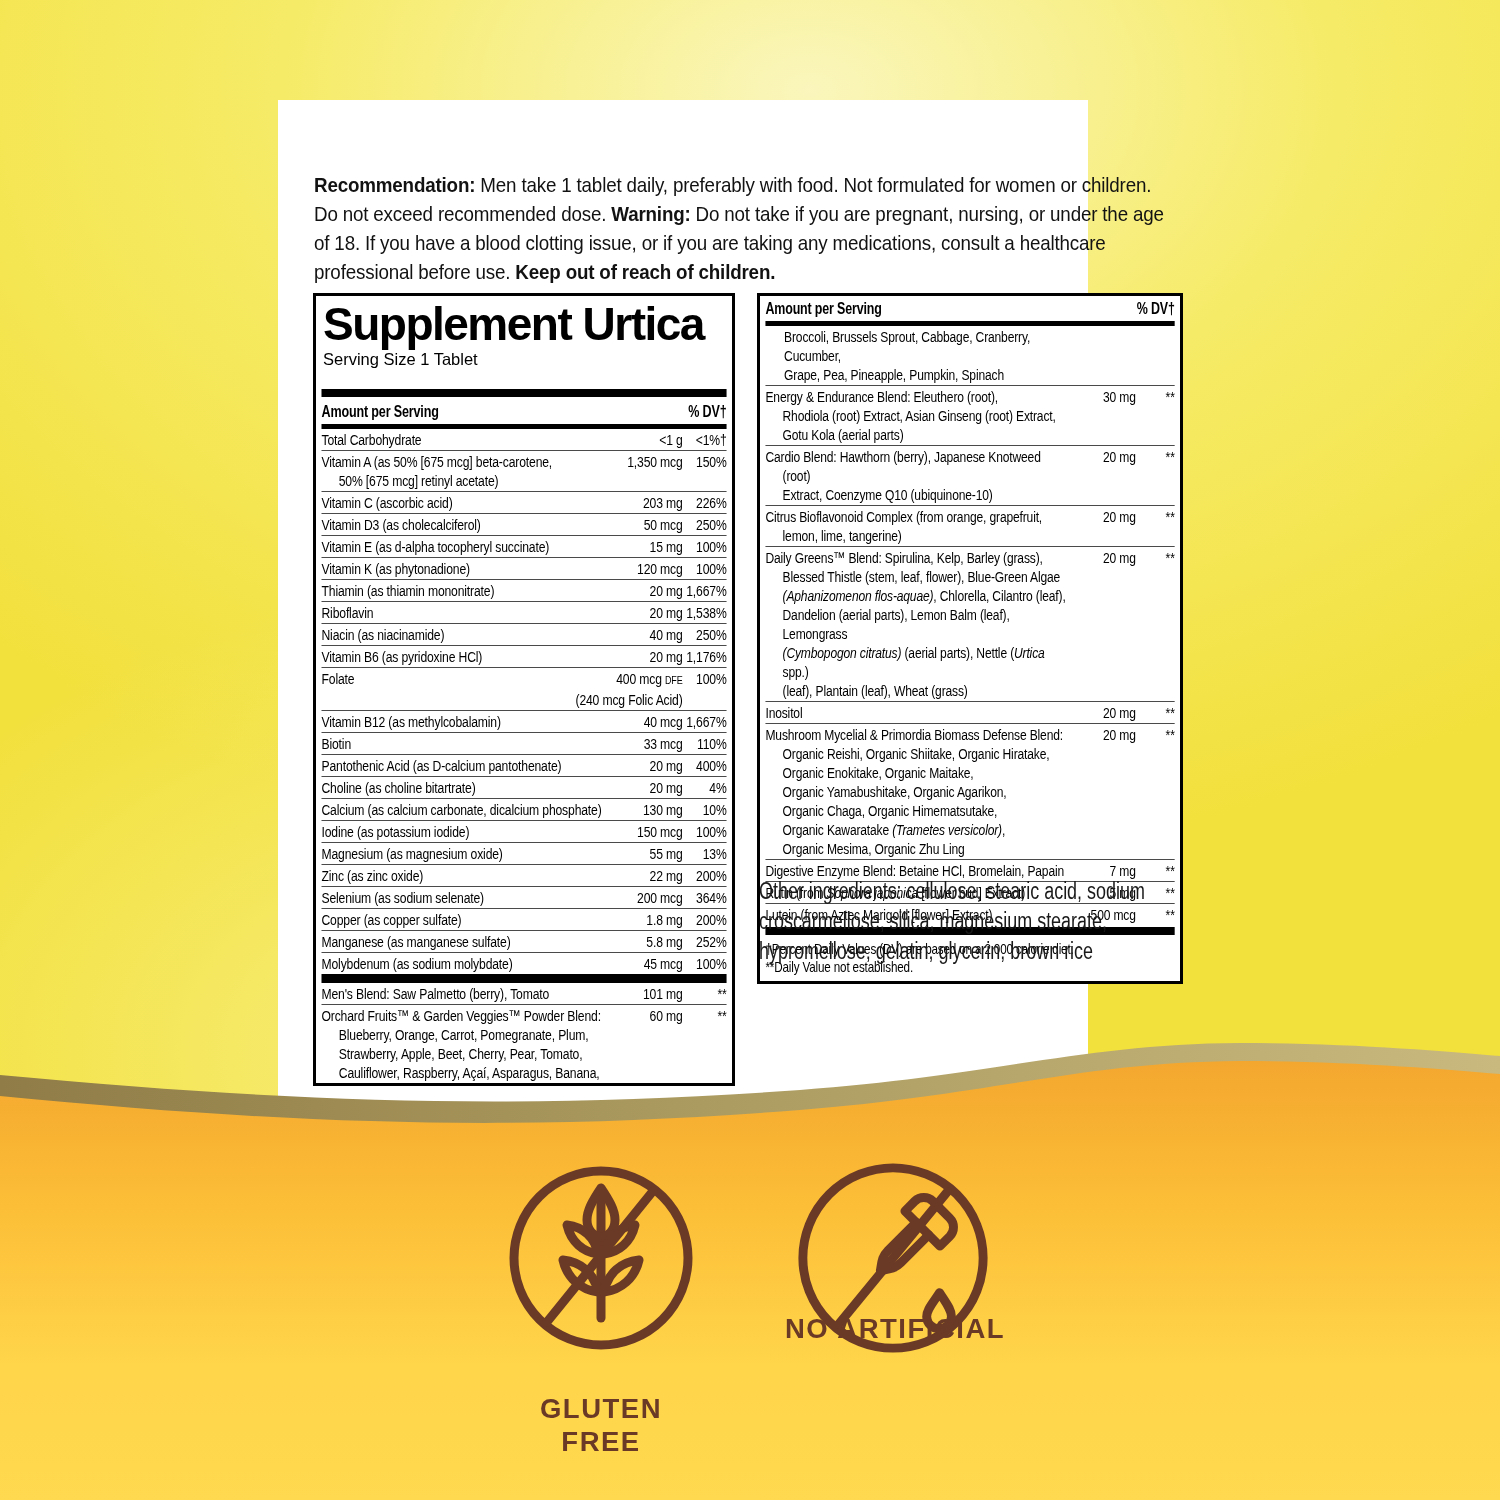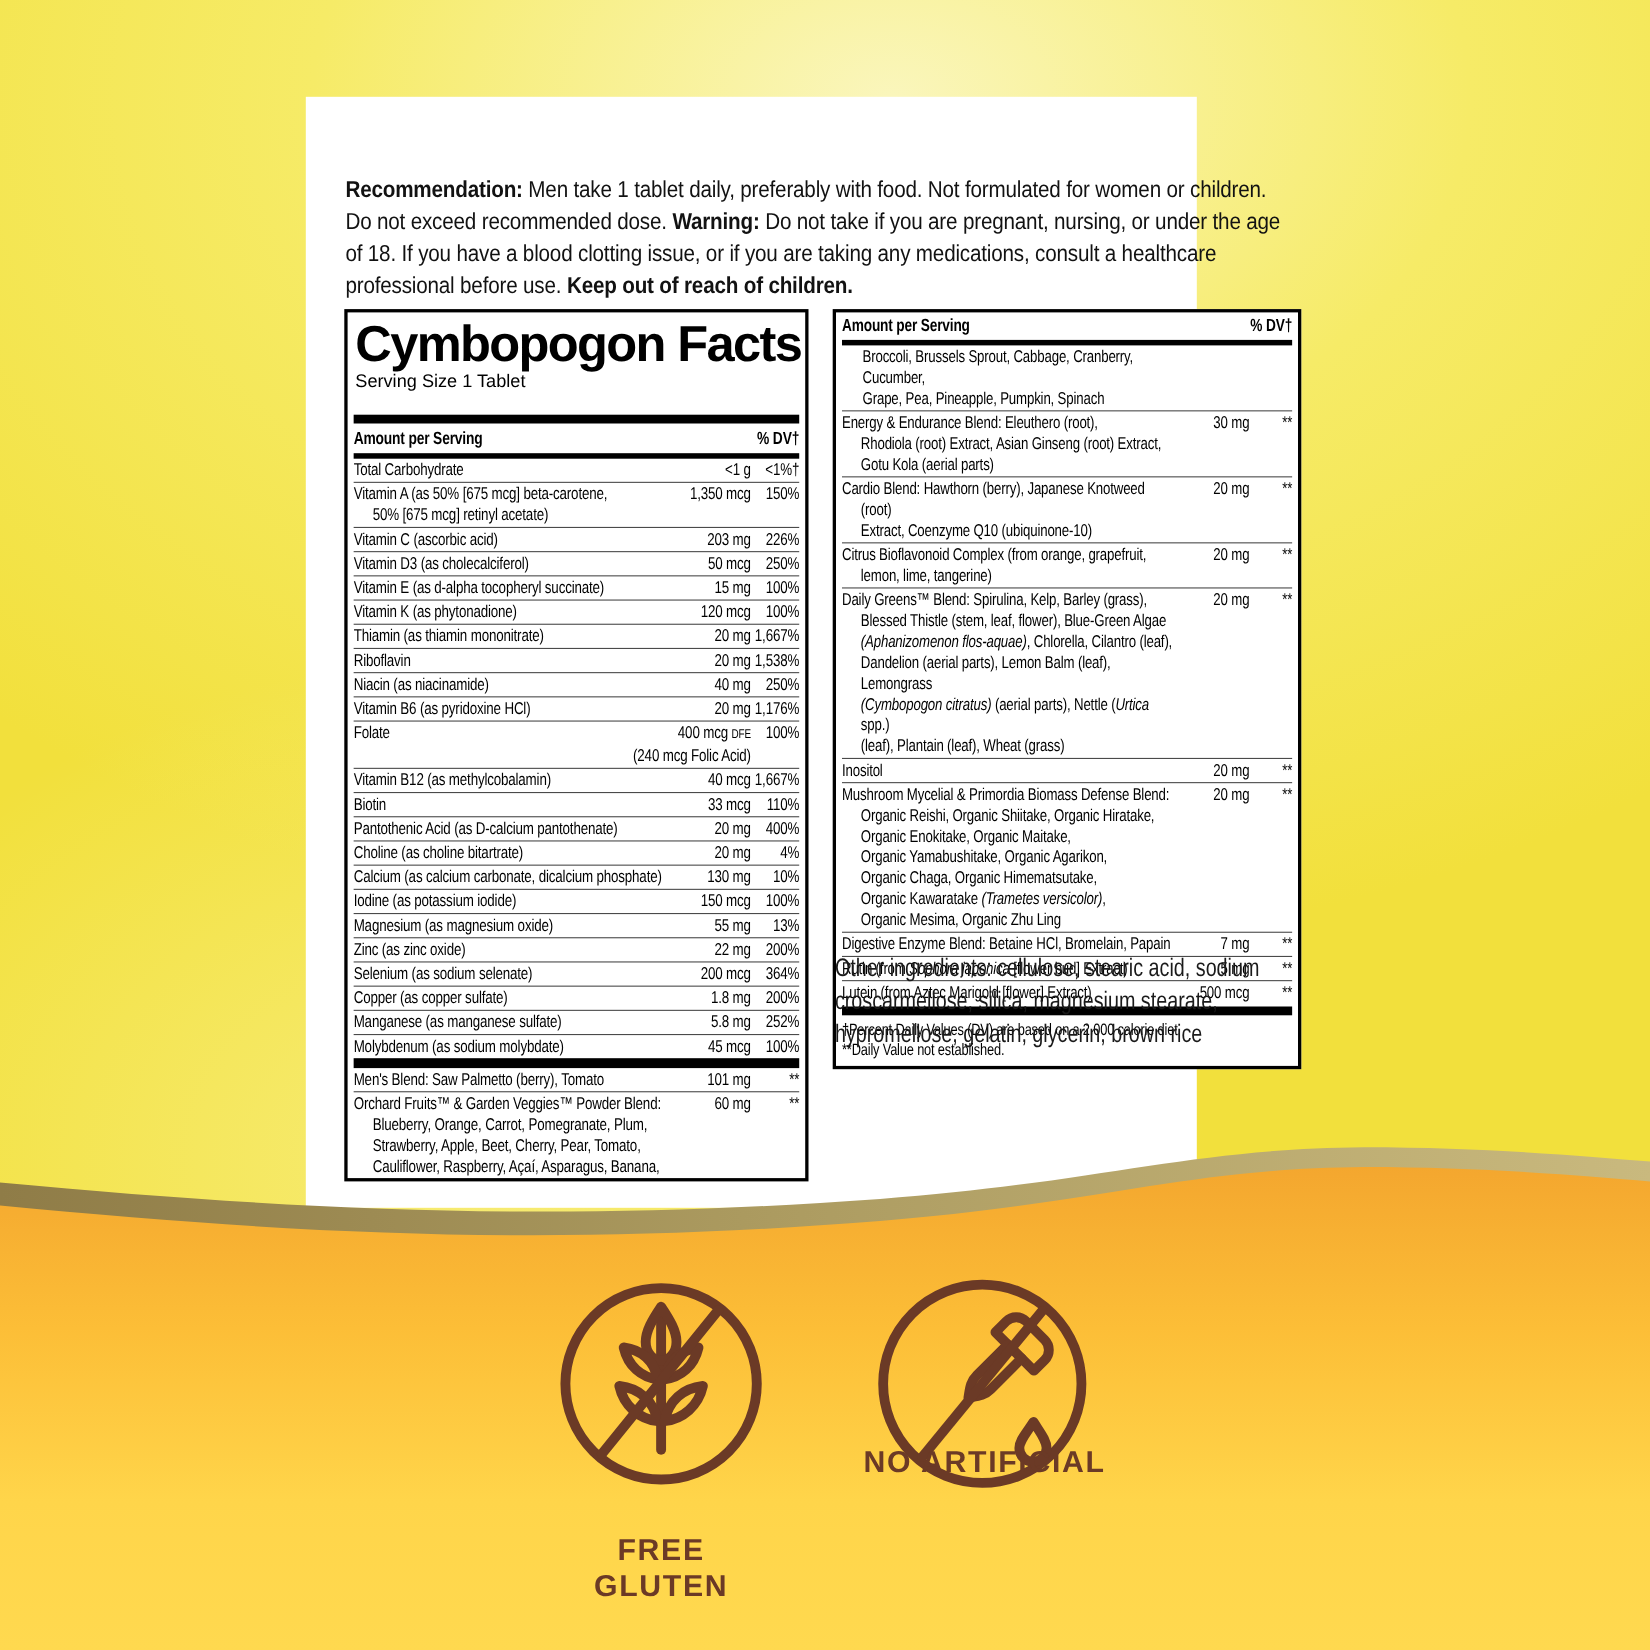--- a/index.html
+++ b/index.html
@@ -1,21 +1,21 @@
 <!DOCTYPE html>
 <html><head>
 <meta charset="utf-8">
 <style>
   html,body{margin:0;padding:0;}
   body{width:1500px;height:1500px;font-family:"Liberation Sans",sans-serif;}
   .page{position:relative;width:1500px;height:1500px;overflow:hidden;
     background:
       radial-gradient(ellipse 60% 42% at 30% 70%, rgba(252,248,176,.50), rgba(252,248,176,0) 72%),
       radial-gradient(ellipse 78% 52% at 54% 6%, #FAF6BC 0%, #F6EB67 45%, #F2E03C 100%);}
-  .panel{position:absolute;left:278px;top:88px;width:810px;height:1010px;background:#FFFFFF;}
+  .panel{position:absolute;left:278px;top:100px;width:810px;height:1010px;background:#FFFFFF;}
   .reco{position:absolute;left:36px;top:70px;width:955px;margin:0;
     font-size:21px;line-height:29px;color:#121212;
     transform:scaleX(.895);transform-origin:0 0;letter-spacing:-.2px;}
   .sfbox{position:absolute;border:3px solid #000;background:#fff;box-sizing:border-box;}
   .leftbox{left:35px;top:193px;width:422px;}
   .rightbox{left:479px;top:193px;width:426px;}
   .sftitle{margin:4px 7px 0 7px;font-size:46px;font-weight:bold;letter-spacing:-1.5px;
     line-height:1.05;color:#000;white-space:nowrap;}
   .serving{margin:2px 7px 20px 7px;font-size:16.5px;color:#000;}
   .squeeze{width:530px;transform:scaleX(.785);transform-origin:0 0;
@@ -45,21 +45,21 @@
 </head>
 <body>
 
 <div class="page">
 
   <div class="panel">
 
     <p class="reco"><b>Recommendation:</b><span> Men take 1 tablet daily, preferably with food. Not formulated for women or children. Do not exceed recommended dose. </span><b>Warning:</b><span> Do not take if you are pregnant, nursing, or under the age of 18. If you have a blood clotting issue, or if you are taking any medications, consult a healthcare professional before use. </span><b>Keep out of reach of children.</b></p>
 
     <div class="sfbox leftbox">
-      <div class="sftitle">Cymbopogon Facts</div>
+      <div class="sftitle">Supplement Urtica</div>
       <div class="serving">Serving Size 1 Tablet</div>
       <div class="squeeze">
         <div class="bar8"></div>
         <div class="sf-head">
           <span>Amount per Serving</span>
           <span>% DV†</span>
         </div>
         <div class="bar5"></div>
         <div id="left-rows">
             <div class="sf-row nb">
@@ -292,22 +292,22 @@
           <path d="M97,96 C82,94 70,84 66,67 C82,69 94,79 97,96 Z"></path>
           <path d="M103,96 C118,94 130,84 134,67 C118,69 106,79 103,96 Z"></path>
           <path d="M97,134 C80,132 66,120 62,102 C80,104 93,115 97,134 Z"></path>
           <path d="M103,134 C120,132 134,120 138,102 C120,104 107,115 103,134 Z"></path>
         </g>
         <line x1="152" y1="33" x2="46" y2="164"></line>
       </g>
     </svg>
   </div>
   <div class="blabel" style="left:451px;top:1392px;width:300px;">
+    <div>GLUTEN</div>
     <div>FREE</div>
-    <div>GLUTEN</div>
   </div>
 
   <div class="badge" style="left:789px;top:1154px;">
     <svg width="208" height="208" viewBox="0 0 210 210">
       <g stroke="#6B3A26" stroke-width="9" fill="none" stroke-linecap="round" stroke-linejoin="round">
         <circle cx="105" cy="105" r="91"></circle>
         <g transform="rotate(45 105 105)">
           <path d="M93,36 h24 a13,13 0 0 1 13,13 v14 h-50 v-14 a13,13 0 0 1 13,-13 z"></path>
           <path d="M96,63 v40 c0,9 4,13 9,20 c5,-7 9,-11 9,-20 v-40"></path>
         </g>

